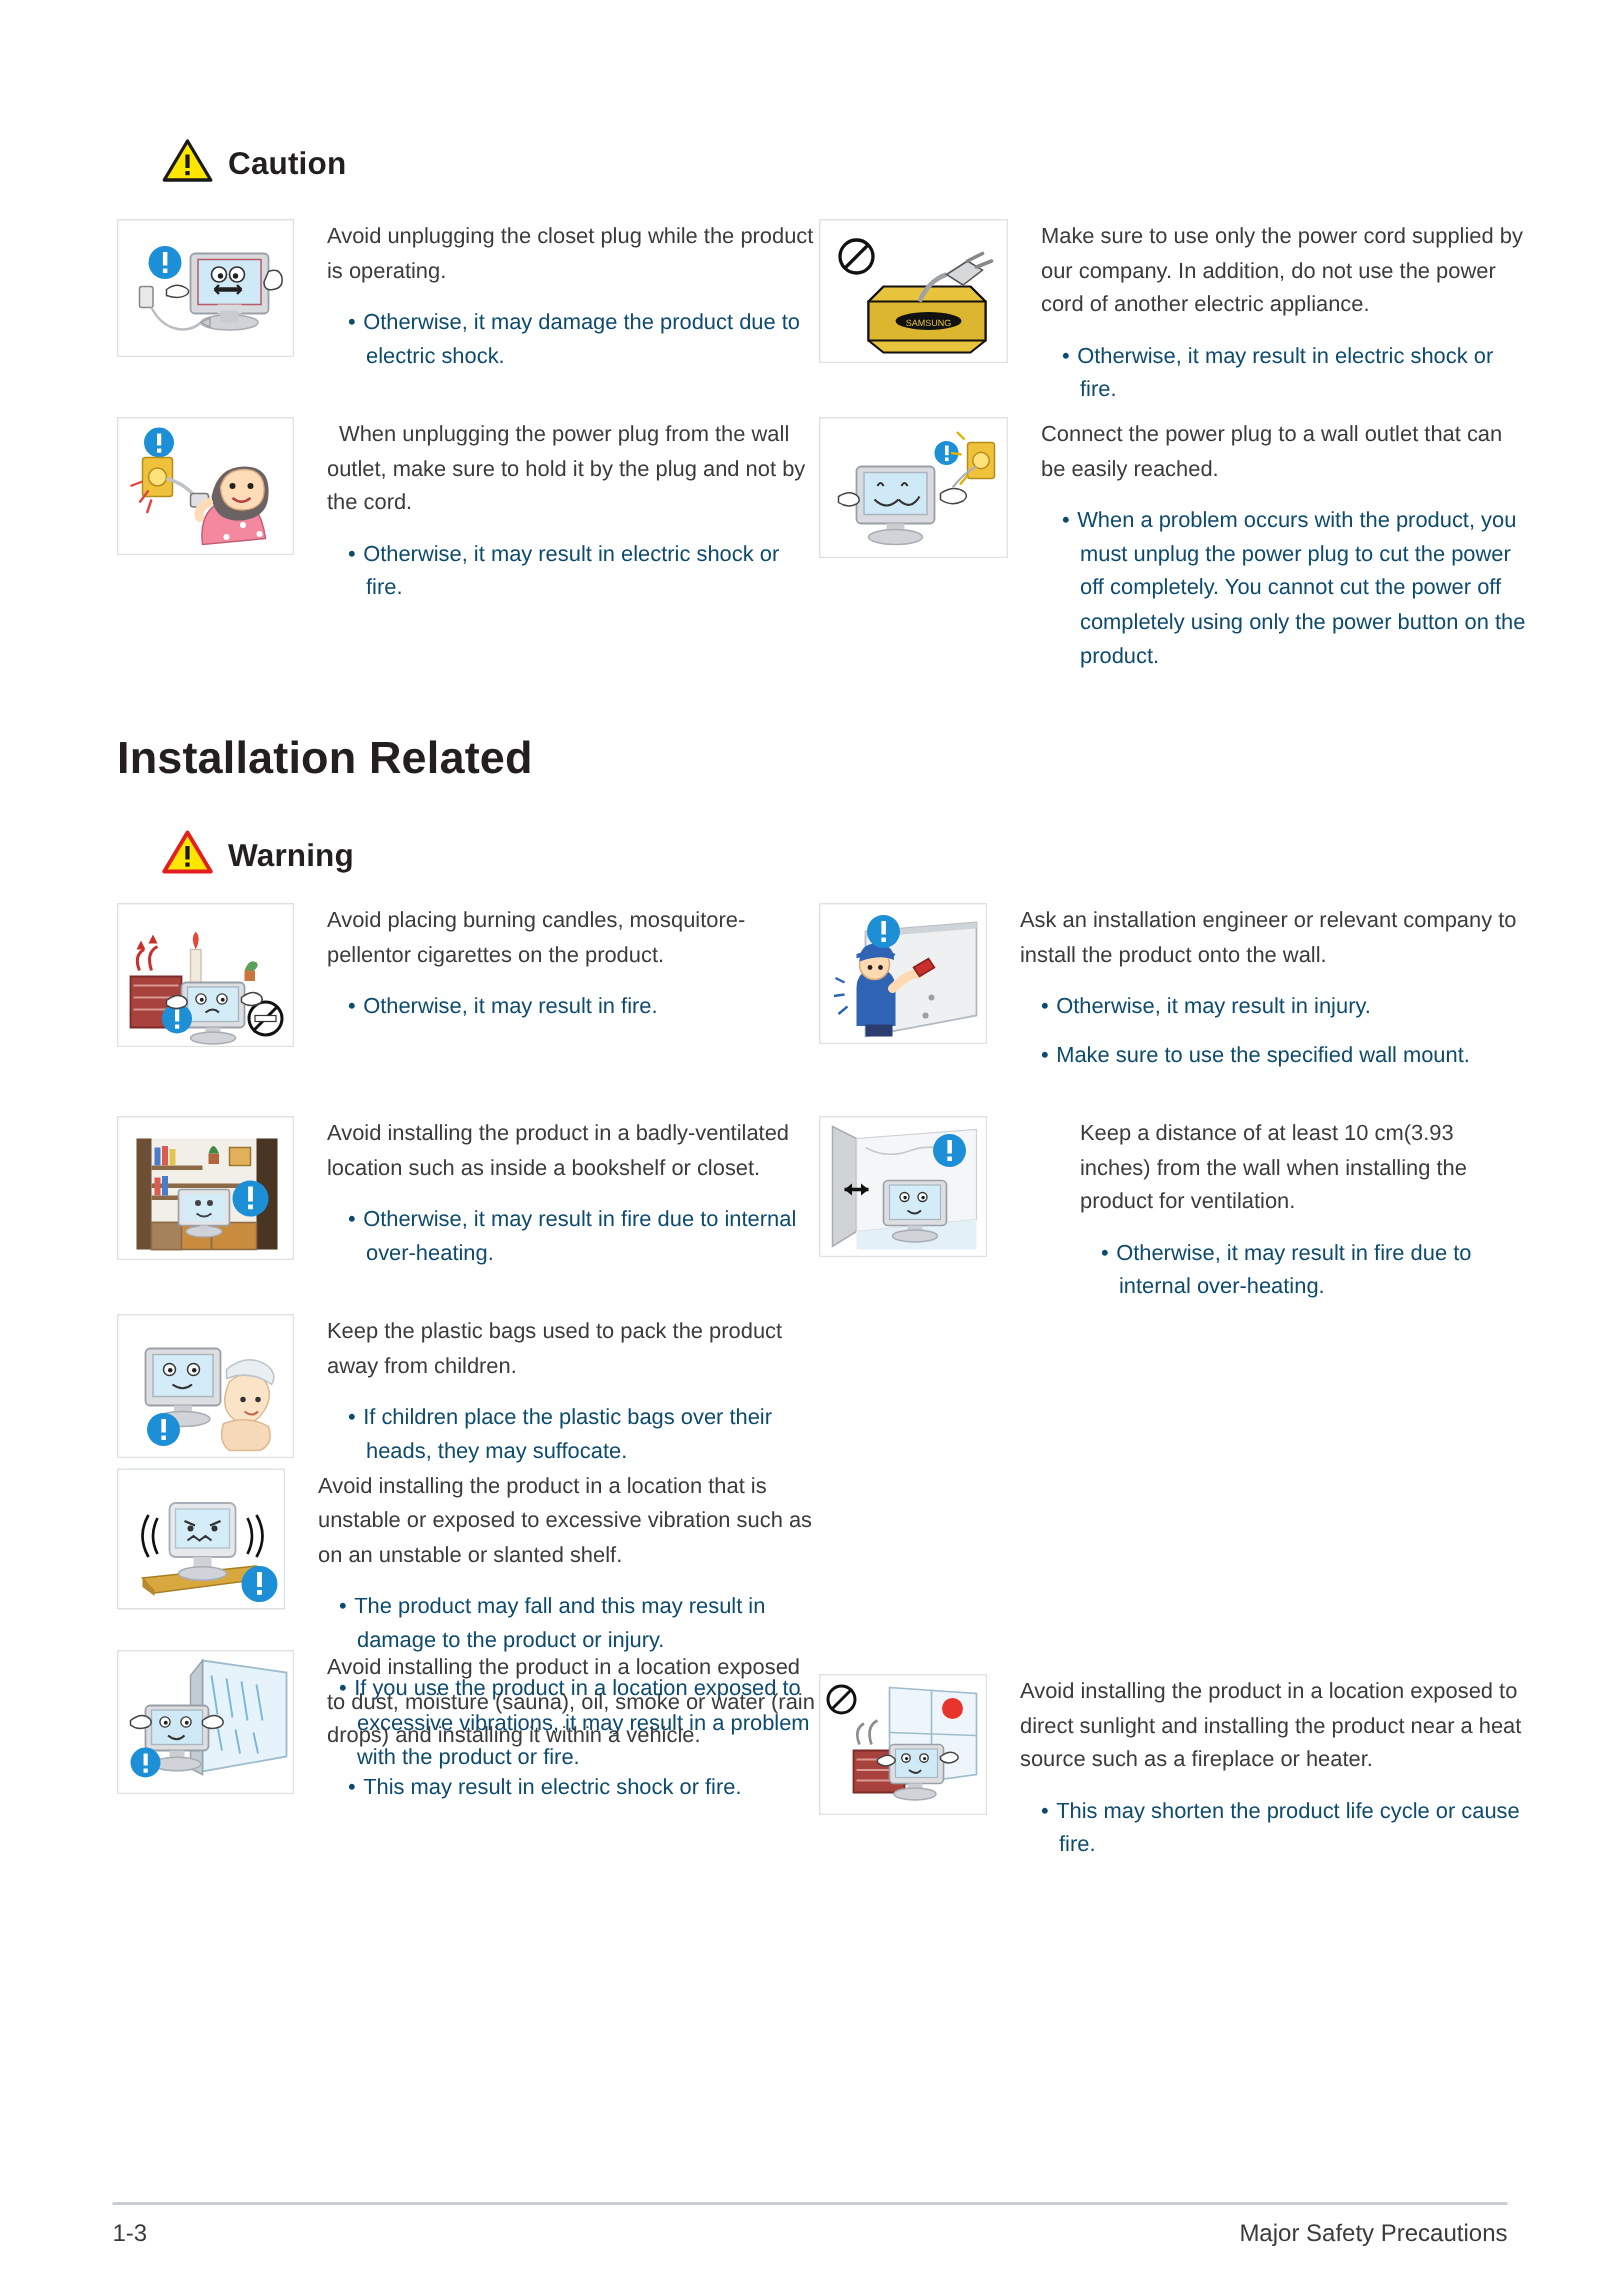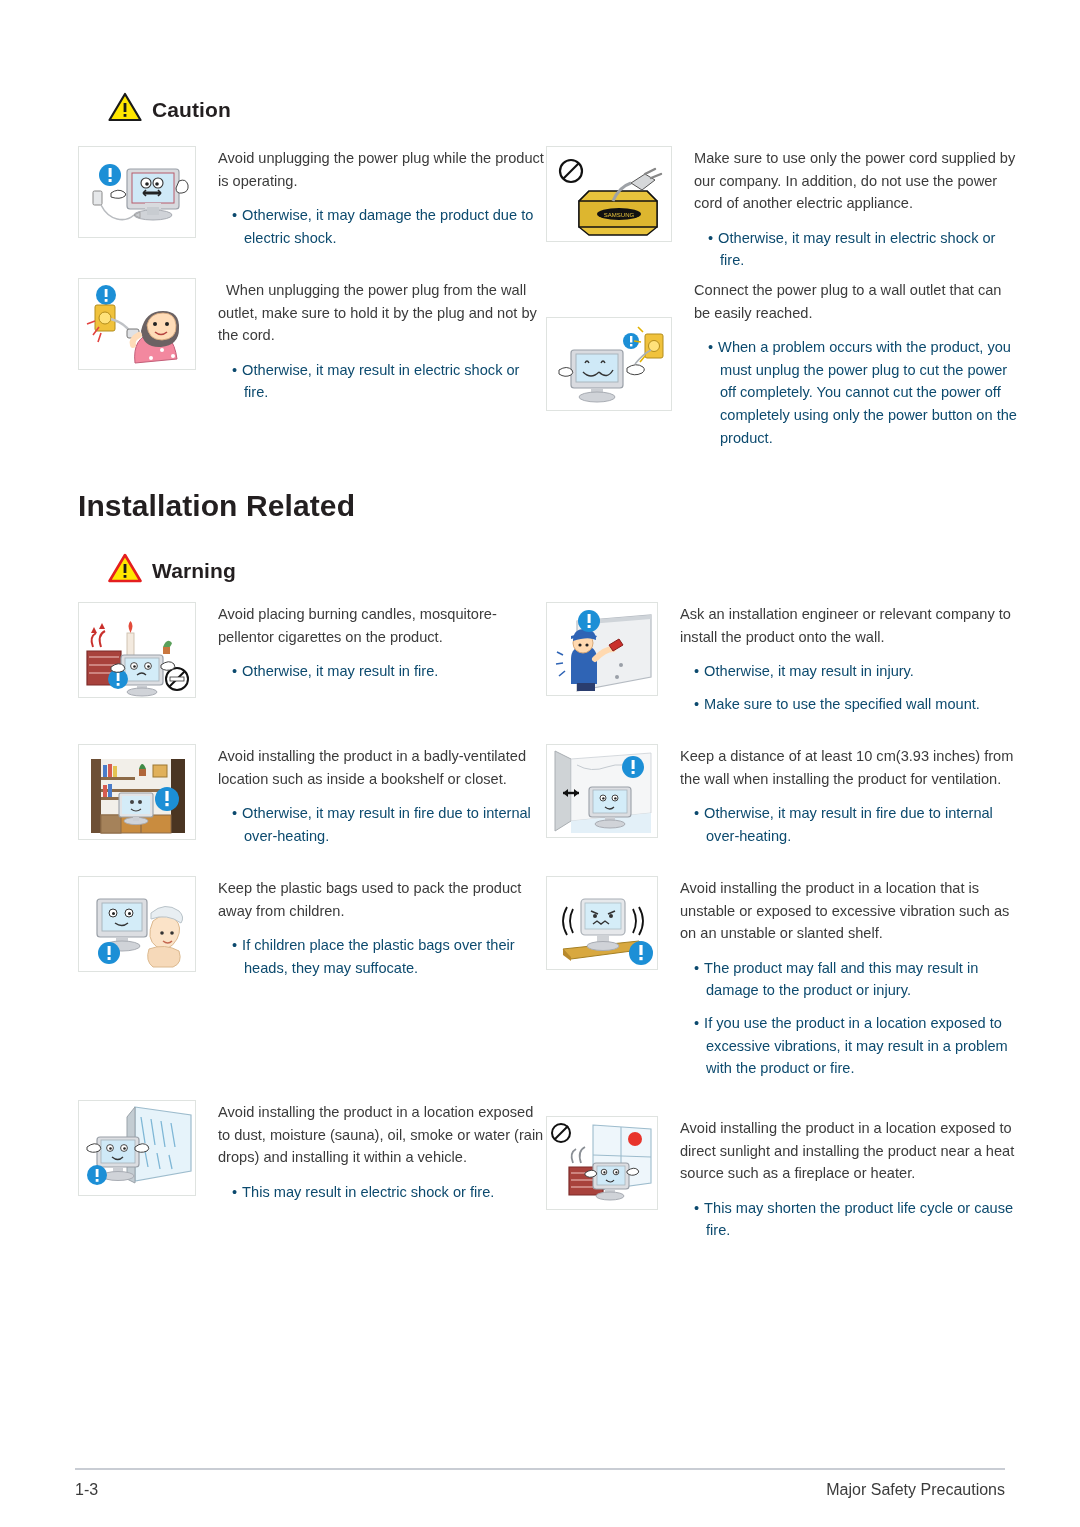--- a/index.html
+++ b/index.html
@@ -145,21 +145,21 @@
 
           <rect x="14" y="44" width="9" height="14" rx="1.5" fill="#e6e8ea" stroke="#888" stroke-width="1"></rect>
           <path d="M22 58 C30 74, 46 76, 55 68" fill="none" stroke="#b9bcc0" stroke-width="1.6"></path>
           <path d="M55 68 l6 -3 l0 6 z" fill="#c9ccd0" stroke="#999" stroke-width=".8"></path>
 
           <path d="M32 46 q7 -5 13 -1 q3 2 1 4 q-5 4 -14 1z" fill="#fff" stroke="#444" stroke-width="1"></path>
           <path d="M100 34 q7 -3 9 4 q1 7 -6 8 q-6 1 -6 -5z" fill="#fff" stroke="#444" stroke-width="1"></path>
         </svg>
       </div>
       <div class="txt">
-        <p class="lead">Avoid unplugging the power plug while the product is operating.</p>
+        <p class="lead">Avoid unplugging the closet plug while the product is operating.</p>
         <ul>
           <li>Otherwise, it may damage the product due to electric shock.</li>
         </ul>
       </div>
     </div>
 
     <div class="col" style="width:472px;justify-content:flex-end;">
       <div class="thumb" style="flex:0 0 126px;height:96px;">
         <svg viewBox="0 0 126 96" width="126" height="96">
           <rect width="126" height="96" fill="#fff"></rect>
@@ -219,21 +219,21 @@
         </svg>
       </div>
       <div class="txt">
         <p class="lead" style="text-indent:8px">When unplugging the power plug from the wall outlet, make sure to hold it by the plug and not by the cord.</p>
         <ul>
           <li>Otherwise, it may result in electric shock or fire.</li>
         </ul>
       </div>
     </div>
 
-    <div class="col" style="width:472px;align-items:center;">
+    <div class="col" style="width:472px;">
       <div class="thumb" style="flex:0 0 126px;height:94px;">
         <svg viewBox="0 0 126 94" width="126" height="94">
           <rect width="126" height="94" fill="#fff"></rect>
 
           <rect x="24" y="32" width="52" height="38" rx="3" fill="#d9dbe0" stroke="#9aa0a8" stroke-width="1.2"></rect>
           <rect x="29" y="36" width="42" height="28" fill="#cfe9f7" stroke="#aab6bd" stroke-width="1"></rect>
           <rect x="44" y="70" width="12" height="7" fill="#cbced3"></rect>
           <ellipse cx="50" cy="79" rx="18" ry="5" fill="#d0d3d8" stroke="#a8acb3" stroke-width="1"></ellipse>
           <path d="M38 45 q2 -4 4 0 M54 45 q2 -4 4 0" stroke="#333" stroke-width="1.4" fill="none"></path>
           <path d="M36 54 q8 8 16 0 M52 54 q8 8 14 -2" stroke="#333" stroke-width="1.4" fill="none"></path>
@@ -396,21 +396,21 @@
         </svg>
       </div>
       <div class="txt">
         <p class="lead">Avoid installing the product in a badly-ventilated location such as inside a bookshelf or closet.</p>
         <ul>
           <li>Otherwise, it may result in fire due to internal over-heating.</li>
         </ul>
       </div>
     </div>
 
-    <div class="col" style="width:472px;">
+    <div class="col" style="width:472px;gap:40px;">
       <div class="thumb" style="flex:0 0 112px;height:94px;">
         <svg viewBox="0 0 112 94" width="112" height="94">
           <rect width="112" height="94" fill="#fff"></rect>
 
           <path d="M8 6 l16 8 v62 l-16 10z" fill="#cfd3d6" stroke="#a9aeb2" stroke-width="1"></path>
           <path d="M24 14 l80 -6 v60 l-80 8z" fill="#f5f6f7" stroke="#ccd1d5" stroke-width=".8"></path>
           <path d="M30 20 q14 8 30 2 q16 -6 34 4" fill="none" stroke="#c4cad0" stroke-width="1"></path>
           <path d="M24 76 l80 -8 v20 h-80z" fill="#e3f0f8"></path>
 
           <path d="M16 48 h16" stroke="#111" stroke-width="2.4"></path>
@@ -434,21 +434,21 @@
       </div>
       <div class="txt">
         <p class="lead">Keep a distance of at least 10 cm(3.93 inches) from the wall when installing the product for ventilation.</p>
         <ul>
           <li>Otherwise, it may result in fire due to internal over-heating.</li>
         </ul>
       </div>
     </div>
   </div>
 
-  <div class="row" style="position:absolute;left:78px;top:876px;width:940px;">
+  <div class="row" style="position:absolute;left:78px;top:876px;width:940px;flex-direction:column;">
     <div class="col" style="width:468px;">
       <div class="thumb" style="height:96px;">
         <svg viewBox="0 0 118 96" width="118" height="96">
           <rect width="118" height="96" fill="#fff"></rect>
 
           <rect x="18" y="22" width="50" height="38" rx="3" fill="#dcdee2" stroke="#9aa0a8" stroke-width="1.2"></rect>
           <rect x="23" y="26" width="40" height="28" fill="#d3ecf8" stroke="#aab6bd" stroke-width="1"></rect>
           <rect x="37" y="60" width="12" height="6" fill="#cbced3"></rect>
           <ellipse cx="43" cy="69" rx="18" ry="5" fill="#d0d3d8" stroke="#a8acb3" stroke-width="1"></ellipse>
           <circle cx="34" cy="36" r="4" fill="#fff" stroke="#333" stroke-width="1"></circle>

